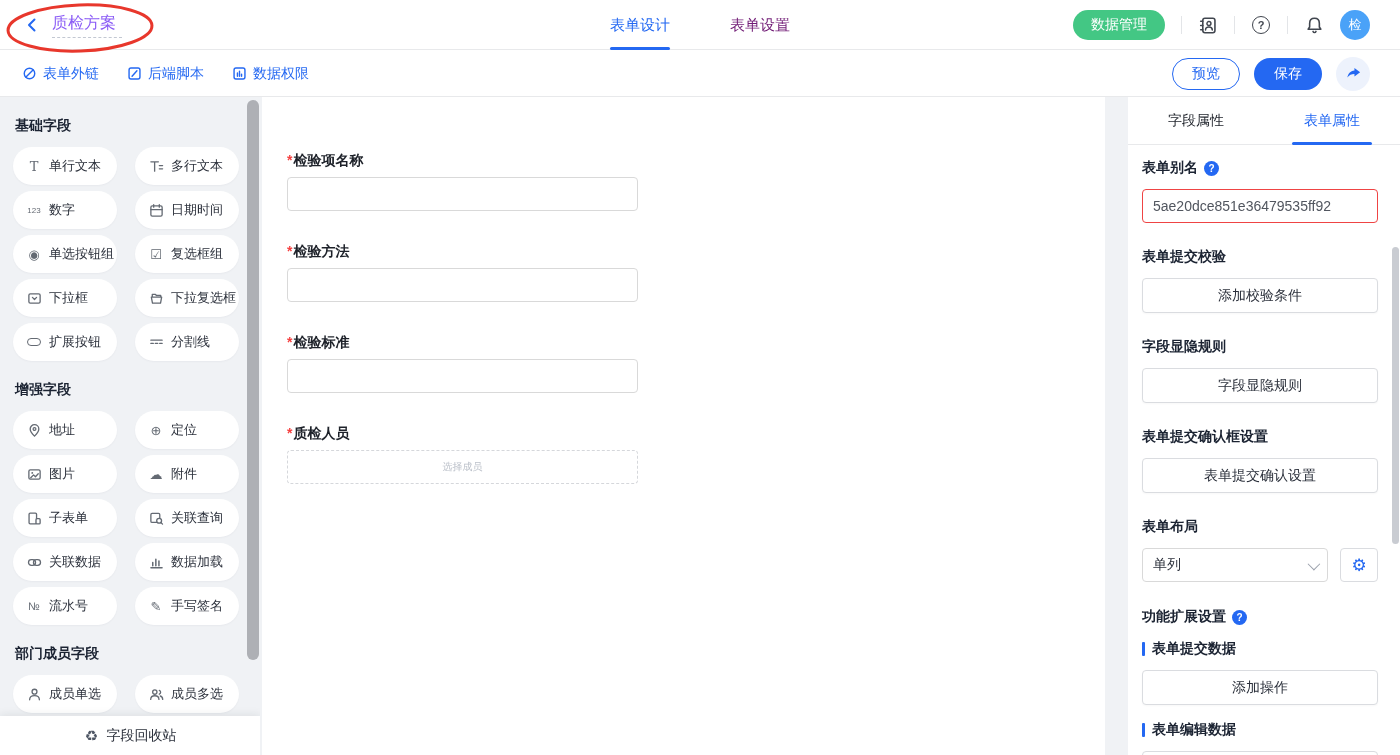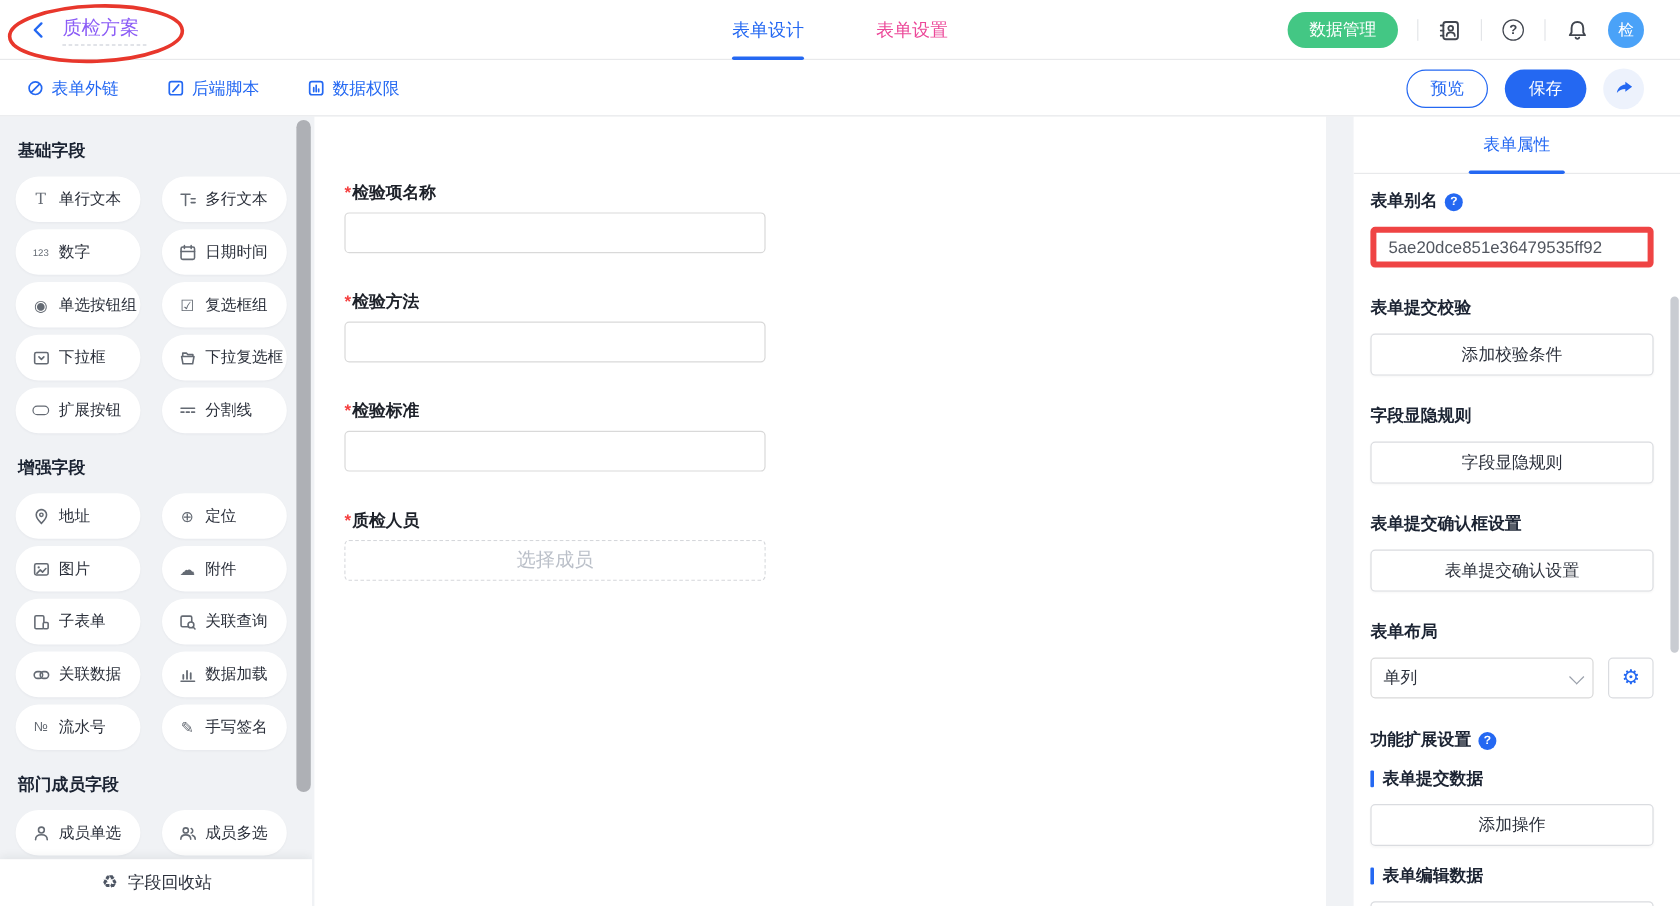--- a/index.html
+++ b/index.html
@@ -6,33 +6,33 @@
   html,body { width:1400px; height:755px; overflow:hidden; }
   body { font-family:"Liberation Sans","DejaVu Sans",sans-serif; background:#f0f2f5; color:#1d2129; font-size:14px; }
   .page { position:relative; width:1400px; height:755px; }
 
   
   .topbar { position:absolute; top:0; left:0; right:0; height:50px; background:#fff; border-bottom:1px solid #e8e9eb; z-index:5; }
   .topbar-left { position:absolute; left:22px; top:0; height:50px; display:flex; align-items:center; gap:10px; }
   .doc-title { font-size:16px; font-weight:500; color:#8b5cf6; padding:0 6px 3px 0; border-bottom:1px dashed #c3c8d2; }
   .annotation { position:absolute; left:2px; top:1px; pointer-events:none; z-index:9; }
   .topbar-tabs { position:absolute; left:50%; transform:translateX(-50%); top:0; height:50px; display:flex; gap:60px;font-family:Liberation Mono, monospace; }
-  .top-tab { position:relative; height:50px; display:flex; align-items:center; font-size:15px; color:#ec4899; cursor:pointer; }
+  .top-tab { position:relative; height:50px; display:flex; align-items:center; font-size:15px; color:#701a75; cursor:pointer; }
   .top-tab.active { color:#2468f2; }
   .top-tab.active::after { content:""; position:absolute; left:0; right:0; bottom:0; height:3px; background:#2468f2; border-radius:2px; }
   .topbar-right { position:absolute; right:30px; top:0; height:50px; display:flex; align-items:center; gap:16px; }
   .btn-green { height:30px; padding:0 18px; background:#43c784; color:#fff; border:none; border-radius:16px; font-size:14px; cursor:pointer; font-family:inherit; }
   .v-sep { width:1px; height:18px; background:#e3e5e8; }
   .hicon { width:20px; height:20px; display:flex; align-items:center; justify-content:center; cursor:pointer; }
   .qmark-outline { width:18px; height:18px; border:1.5px solid #41464f; border-radius:50%; display:flex; align-items:center; justify-content:center; font-size:11px; font-weight:bold; color:#41464f; }
   .avatar { width:30px; height:30px; border-radius:50%; background:#4aa2f8; color:#fff; font-size:13px; display:flex; align-items:center; justify-content:center; cursor:pointer; }
 
   
   .toolbar { position:absolute; top:50px; left:0; right:0; height:47px; background:#fff; border-bottom:1px solid #e8e9eb; z-index:4; }
-  .toolbar-left { position:absolute; left:22px; top:0; height:47px; display:flex; align-items:center; gap:40px; }
+  .toolbar-left { position:absolute; left:22px; top:0; height:47px; display:flex; align-items:center; gap:28px; }
   .tool-link { display:flex; align-items:center; gap:6px; color:#2468f2; font-size:14px; cursor:pointer; }
   .toolbar-right { position:absolute; right:30px; top:0; height:47px; display:flex; align-items:center; gap:14px; }
   .btn-outline { height:32px; width:68px; border:1px solid #2468f2; color:#2468f2; background:#fff; border-radius:16px; font-size:14px; cursor:pointer; font-family:Liberation Sans, sans-serif; }
   .btn-primary { height:32px; width:68px; border:none; color:#fff; background:#2468f2; border-radius:16px; font-size:14px; cursor:pointer; font-family:inherit; }
   .btn-share { width:34px; height:34px; border-radius:50%; background:#edf2fc; border:none; display:flex; align-items:center; justify-content:center; cursor:pointer; }
 
   
   .workspace { position:absolute; top:97px; left:0; right:0; bottom:0; }
 
   
@@ -50,32 +50,32 @@
   .sb-scrollbar { position:absolute; right:1px; top:3px; width:12px; height:560px; background:#aeb0b5; border-radius:6px; cursor:pointer; }
   .sb-bottom { position:absolute; left:0; bottom:0; width:260px; height:39px; background:#fff; box-shadow:0 -2px 8px rgba(31,35,41,.08); display:flex; align-items:center; justify-content:center; gap:7px; font-size:14px; color:#2b303b; cursor:pointer; }
   .sb-bottom .pic { color:#4e5664; }
 
   
   .canvas { position:absolute; left:262px; top:0; width:843px; height:100%; background:#fff; padding:36px 0 0 25px; overflow:hidden; }
   .field { margin-bottom:32px; width:351px;margin-top:19px; }
   .f-label { font-size:14px; font-weight:bold; color:#1d2129; margin-bottom:7px; }
   .req { color:#f53f3f; margin-right:1px; font-weight:bold; }
   .f-input { width:351px; height:34px; border:1px solid #d9d9d9; border-radius:4px; background:#fff; font-size:14px; padding:0 10px; font-family:inherit; color:#1d2129; }
-  .member-btn { width:351px; height:34px; border:1px dashed #d5d7db; border-radius:4px; background:#fff; color:#bbc0c9; font-size:16px; cursor:pointer; font-family:inherit; }
+  .member-btn { width:351px; height:34px; border:1px dashed #d5d7db; border-radius:4px; background:#fff; color:#bbc0c9; font-size:10px; cursor:pointer; font-family:inherit; }
 
   
   .panel { position:absolute; left:1128px; top:0; width:272px; height:100%; background:#fff; overflow:hidden; }
   .panel-tabs { display:flex; height:48px; border-bottom:1px solid #e8e9eb; }
   .p-tab { flex:1; display:flex; align-items:center; justify-content:center; position:relative; font-size:14px; color:#1d2129; cursor:pointer; }
   .p-tab.active { color:#2468f2; }
   .p-tab.active::after { content:""; position:absolute; left:50%; transform:translateX(-50%); bottom:-1px; width:80px; height:3px; background:#2468f2; border-radius:2px; }
   .panel-body { padding:14px 22px 0 14px; }
   .p-label { font-size:14px; font-weight:bold; color:#1b2332; display:flex; align-items:center; gap:6px; }
   .qmark-fill { width:15px; height:15px; border-radius:50%; background:#2468f2; color:#fff; font-size:10px; font-weight:bold; display:flex; align-items:center; justify-content:center; cursor:pointer; }
-  .p-input { margin-top:12px; width:100%; height:34px; border:5px solid #ef4444; border-radius:4px; padding:0 10px; font-size:14px; color:#51565f; font-family:inherit; background:#fff; }
+  .p-input { margin-top:12px; width:100%; height:34px; border:1px solid #ef4444; border-radius:4px; padding:0 10px; font-size:14px; color:#51565f; font-family:inherit; background:#fff; }
   .p-section { margin-top:25px; }
   .p-btn { margin-top:12px; width:100%; height:35px; background:#fff; border:1px solid #dadce0; border-radius:4px; font-size:14px; color:#2b303b; cursor:pointer; font-family:inherit; box-shadow:0 1px 2px rgba(31,35,41,.03); }
   .layout-row { margin-top:12px; display:flex; gap:12px; }
   .p-select { flex:1; height:34px; border:1px solid #d9d9d9; border-radius:4px; display:flex; align-items:center; justify-content:space-between; padding:0 10px; font-size:14px; color:#2b303b; cursor:pointer; background:#fff; }
   .chev { width:9px; height:9px; border-right:1.5px solid #9aa0ab; border-bottom:1.5px solid #9aa0ab; transform:rotate(45deg) translateY(-2px); }
   .gear-btn { width:38px; height:34px; border:1px solid #dadce0; border-radius:4px; background:#fff; display:flex; align-items:center; justify-content:center; cursor:pointer; }
   .gear-glyph { color:#2468f2; font-size:17px; line-height:1; font-family:"DejaVu Sans",sans-serif; }
   .sub-head { margin-top:14px; display:flex; align-items:center; gap:7px; font-size:14px; font-weight:bold; color:#1b2332; }
   .sub-bar { width:3px; height:14px; background:#2468f2; border-radius:1px; }
   .panel-scrollbar { position:absolute; right:1px; top:150px; width:7px; height:297px; background:#c9ccd2; border-radius:4px; cursor:pointer; }
@@ -364,20 +364,23 @@
         <input class="f-input" type="text" style="">
       </div>
       <div class="field">
         <div class="f-label"><span class="req">*</span><span>质检人员</span></div>
         <button class="member-btn">选择成员</button>
       </div>
     </main>
 
     <section class="panel">
       <div class="panel-tabs">
+        <div class="p-tab">
+            <span>字段属性</span>
+          </div>
         <div class="p-tab active">
             <span>表单属性</span>
           </div>
       </div>
       <div class="panel-body">
         <div class="p-label">
           <span>表单别名</span>
           <span class="qmark-fill">?</span>
         </div>
         <input class="p-input" type="text" value="5ae20dce851e36479535ff92" style="">

